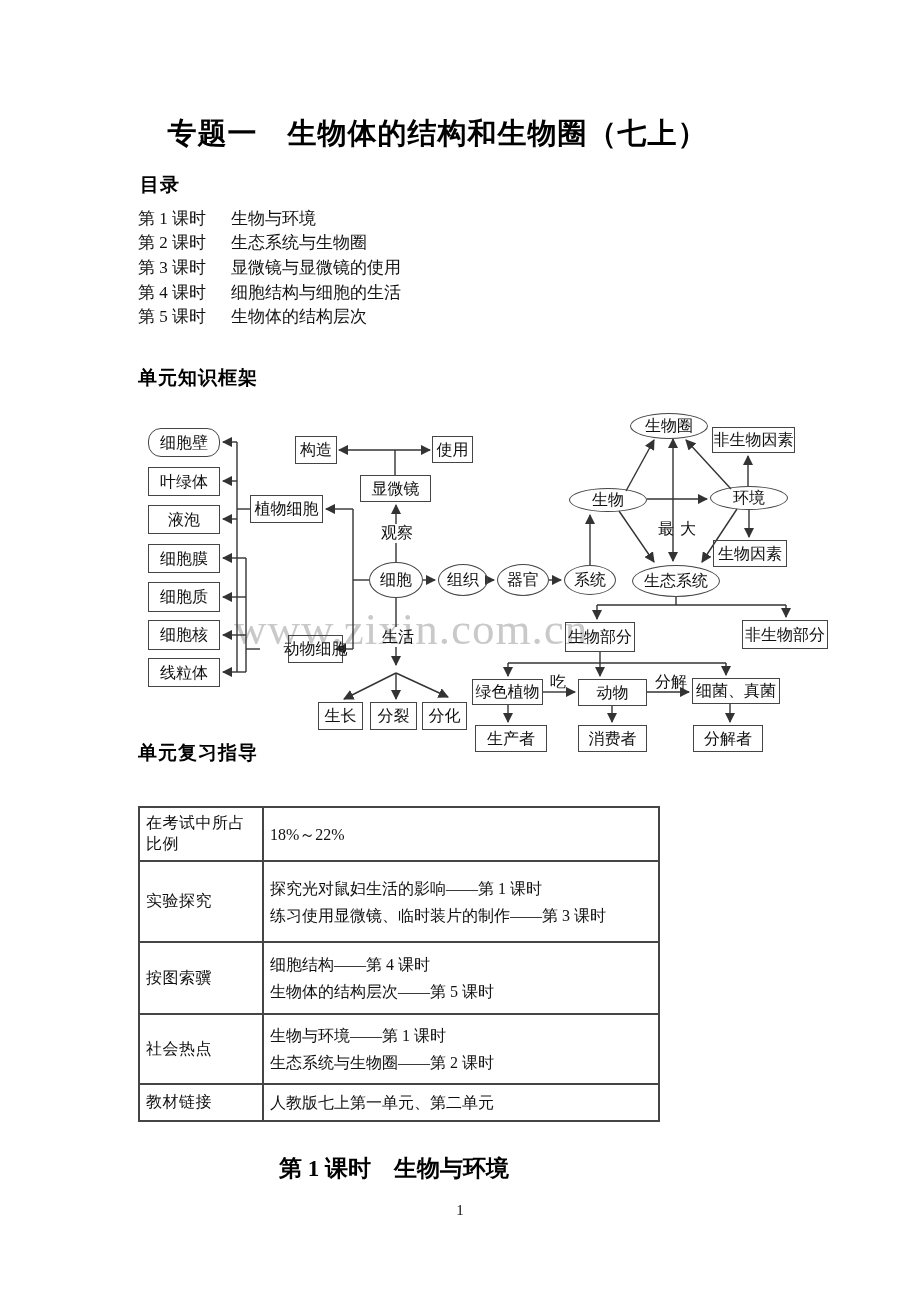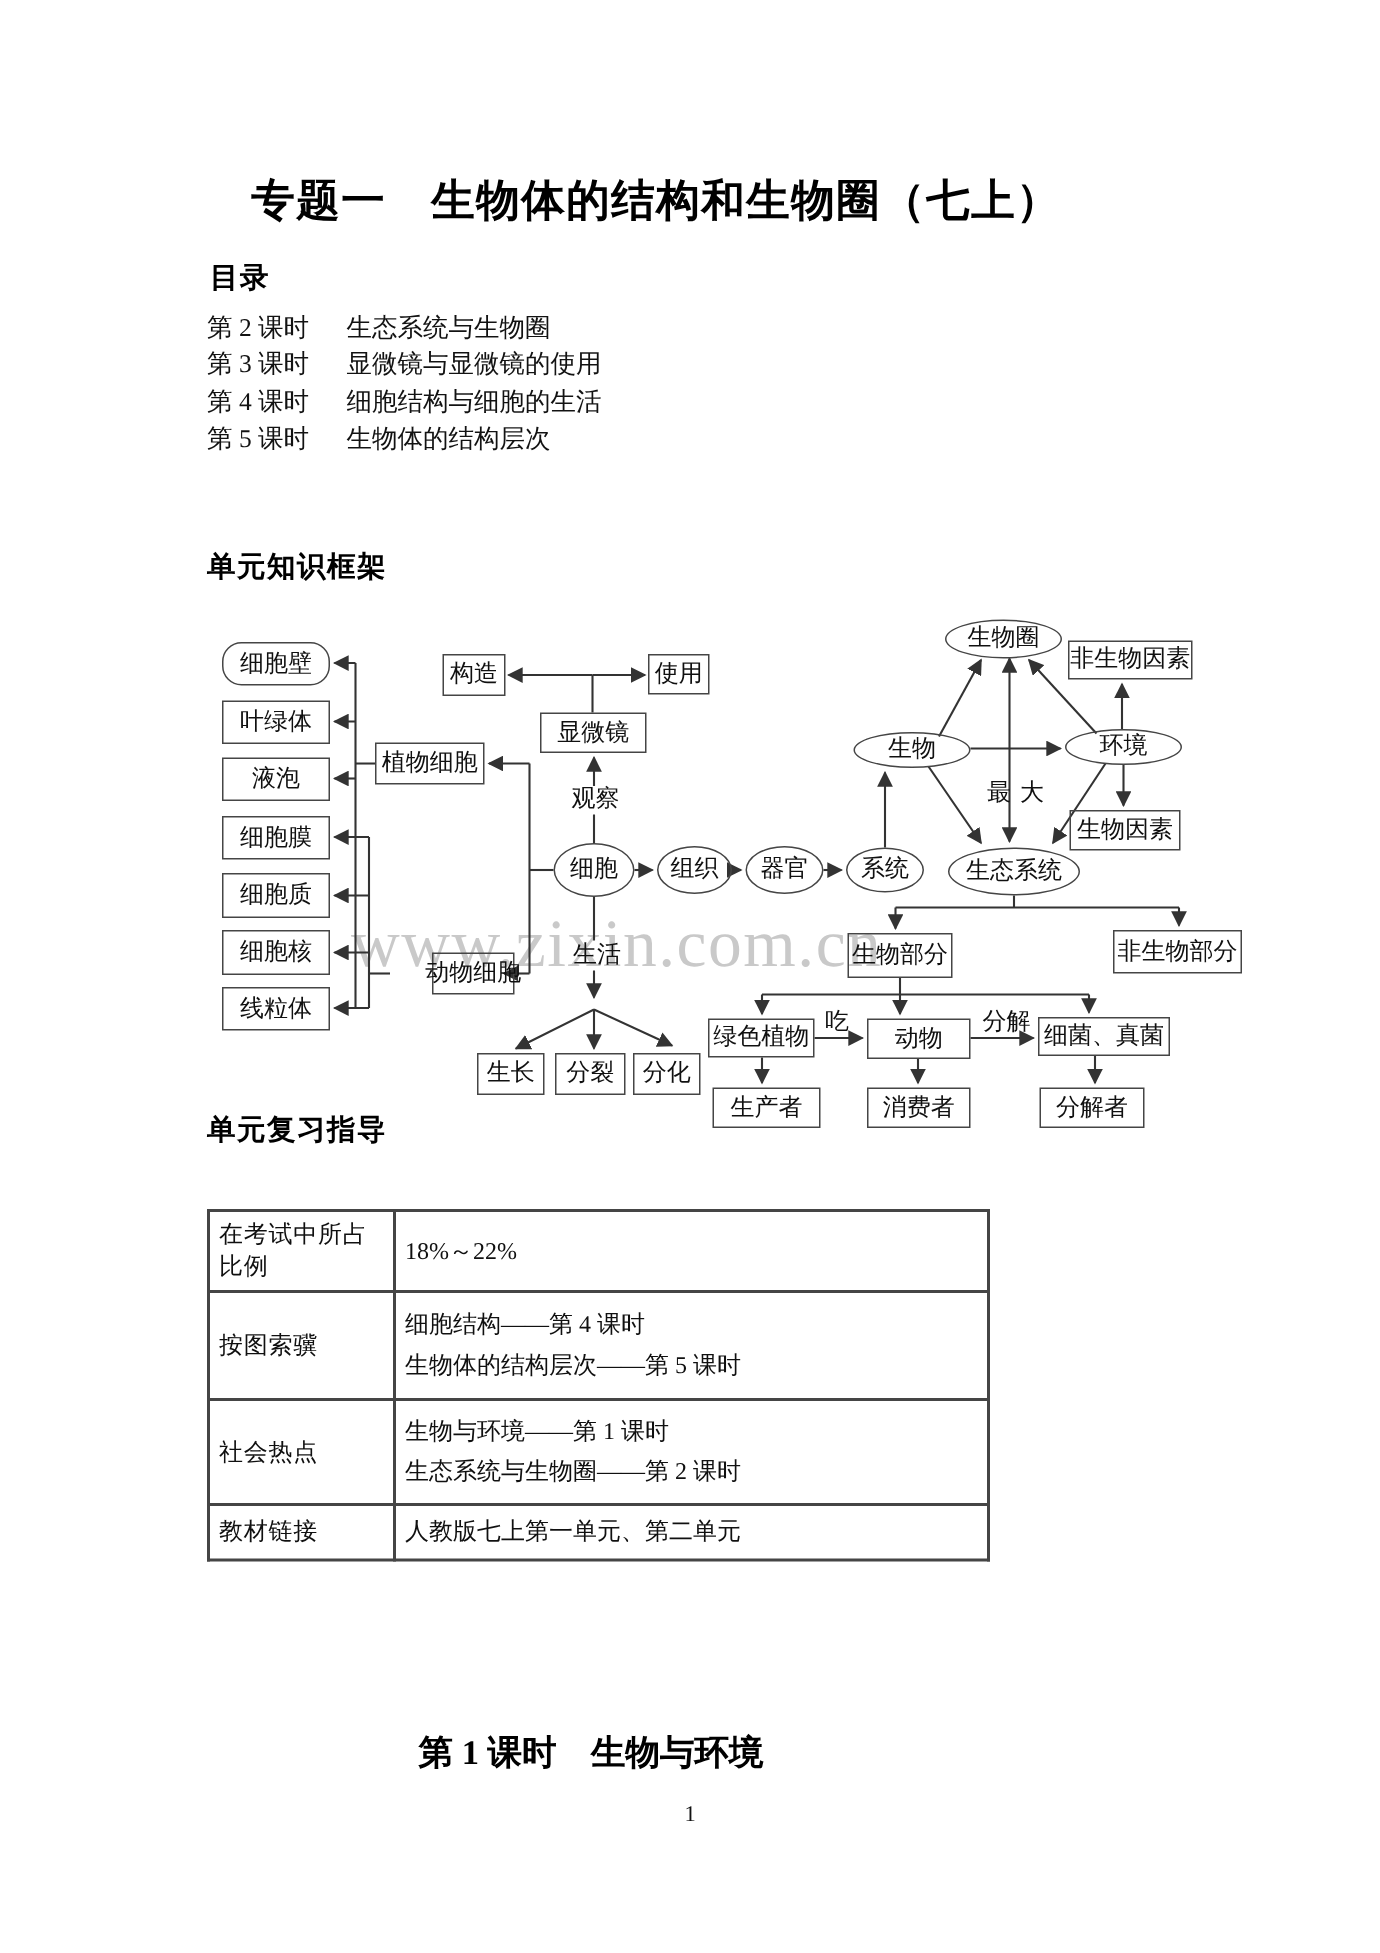--- a/index.html
+++ b/index.html
@@ -45,20 +45,24 @@
 </style>
 </head>
 <body>
 
 <div class="abs" id="doc-title">专题一　生物体的结构和生物圈（七上）</div>
 
 <div class="sec-h" style="left:140px;top:172px;">目录</div>
 
 <div class="abs" id="toc">
   <div class="toc-row">
+      <span class="toc-num">第 1 课时</span>
+      <span>生物与环境</span>
+    </div>
+  <div class="toc-row">
       <span class="toc-num">第 2 课时</span>
       <span>生态系统与生物圈</span>
     </div>
   <div class="toc-row">
       <span class="toc-num">第 3 课时</span>
       <span>显微镜与显微镜的使用</span>
     </div>
   <div class="toc-row">
       <span class="toc-num">第 4 课时</span>
       <span>细胞结构与细胞的生活</span>
@@ -194,20 +198,29 @@
 <table id="review-table">
   <tbody>
       <tr style="height:54px;border-radius:25px;">
     <td class="c1">
           <div>在考试中所占比例</div>
         </td>
     <td>
           <div class="vline">18%～22%</div>
         </td>
   </tr>
+  <tr style="height:81px;">
+    <td class="c1">
+          <div>实验探究</div>
+        </td>
+    <td>
+      <div class="vline">探究光对鼠妇生活的影响——第 1 课时</div>
+      <div class="vline">练习使用显微镜、临时装片的制作——第 3 课时</div>
+    </td>
+  </tr>
   <tr style="height:72px;">
     <td class="c1">
           <div>按图索骥</div>
         </td>
     <td>
       <div class="vline">细胞结构——第 4 课时</div>
       <div class="vline">生物体的结构层次——第 5 课时</div>
     </td>
   </tr>
   <tr style="height:70px;">

